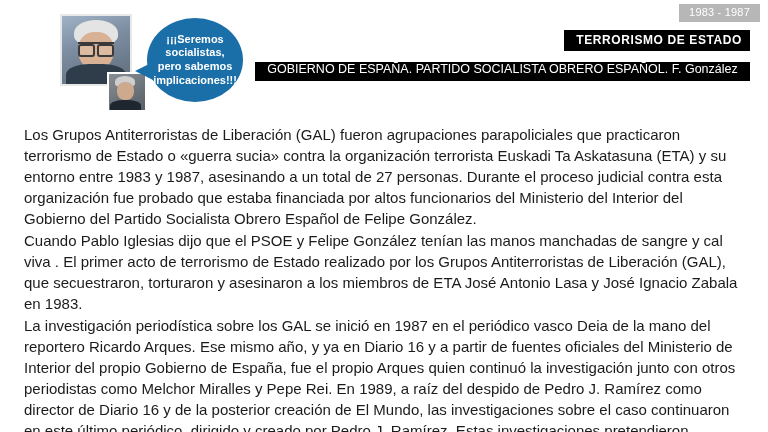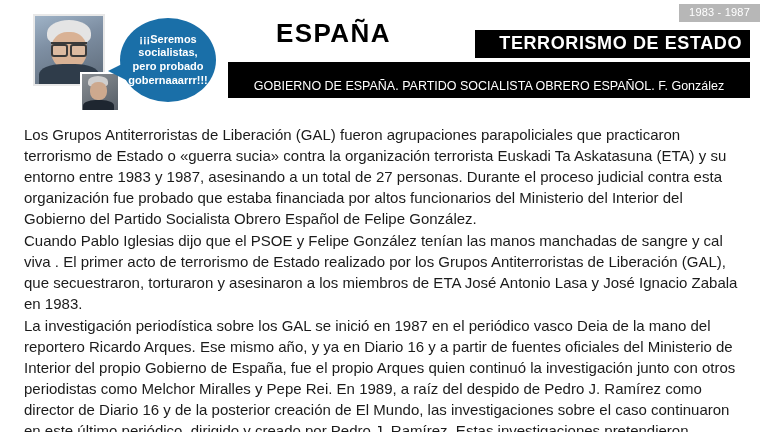--- a/index.html
+++ b/index.html
@@ -12,20 +12,21 @@
     background: #ffffff;
     font-family: "Liberation Sans", sans-serif;
     overflow: hidden;
     position: relative;
   }
 
   
   .header {
     position: relative;
     height: 118px;
+    margin-left: 27px;
   }
 
   .date-badge {
     position: absolute;
     right: 8px;
     top: 4px;
     background: #b7b7b7;
     color: #ffffff;
     font-size: 11px;
     padding: 2px 10px 3px 10px;
@@ -44,31 +45,31 @@
   }
 
   .black-band {
     position: absolute;
     background: #000000;
     color: #ffffff;
   }
   .band-terror {
     right: 18px;
     top: 30px;
-    font-size: 18px;
+    font-size: 12px;
     font-weight: bold;
     letter-spacing: 0.6px;
-    padding: 3px 8px 4px 24px;
+    padding: 3px 8px 4px 12px;
   }
   .band-gobierno {
     left: 228px;
     top: 62px;
     right: 18px;
     font-size: 12.5px;
-    padding: 17px 8px 5px 8px;
+    padding: 0 8px 5px 8px;
     text-align: center;
     white-space: nowrap;
   }
 
   
   .photo-main {
     position: absolute;
     left: 33px;
     top: 14px;
     width: 68px;
@@ -212,24 +213,23 @@
   </div>
 
   <div class="photo-small">
     <div class="s-hair"></div>
     <div class="s-face"></div>
     <div class="s-body"></div>
   </div>
 
   <div class="bubble">
     <span class="tail"></span>
-    <span class="bubble-text">¡¡¡Seremos socialistas, pero probado gobernaaarrr!!!</span>
+    <span class="bubble-text">¡¡¡Seremos socialistas, pero sabemos implicaciones!!!</span>
   </div>
 
-  <div class="title">ESPAÑA</div>
 
   <div class="black-band band-terror">TERRORISMO DE ESTADO</div>
 
   <div class="black-band band-gobierno">GOBIERNO DE ESPAÑA. PARTIDO SOCIALISTA OBRERO ESPAÑOL. F. González</div>
 </div>
 
 <div class="body-text">
   <p>Los Grupos Antiterroristas de Liberación (GAL) fueron agrupaciones parapoliciales que practicaron terrorismo de Estado o «guerra sucia» contra la organización terrorista Euskadi Ta Askatasuna (ETA) y su entorno entre 1983 y 1987, asesinando a un total de 27 personas. Durante el proceso judicial contra esta organización fue probado que estaba financiada por altos funcionarios del Ministerio del Interior del Gobierno del Partido Socialista Obrero Español de Felipe González.</p>
   <p>Cuando Pablo Iglesias dijo que el PSOE y Felipe González tenían las manos manchadas de sangre y cal viva . El primer acto de terrorismo de Estado realizado por los Grupos Antiterroristas de Liberación (GAL), que secuestraron, torturaron y asesinaron a los miembros de ETA José Antonio Lasa y José Ignacio Zabala en 1983.</p>
   <p>

